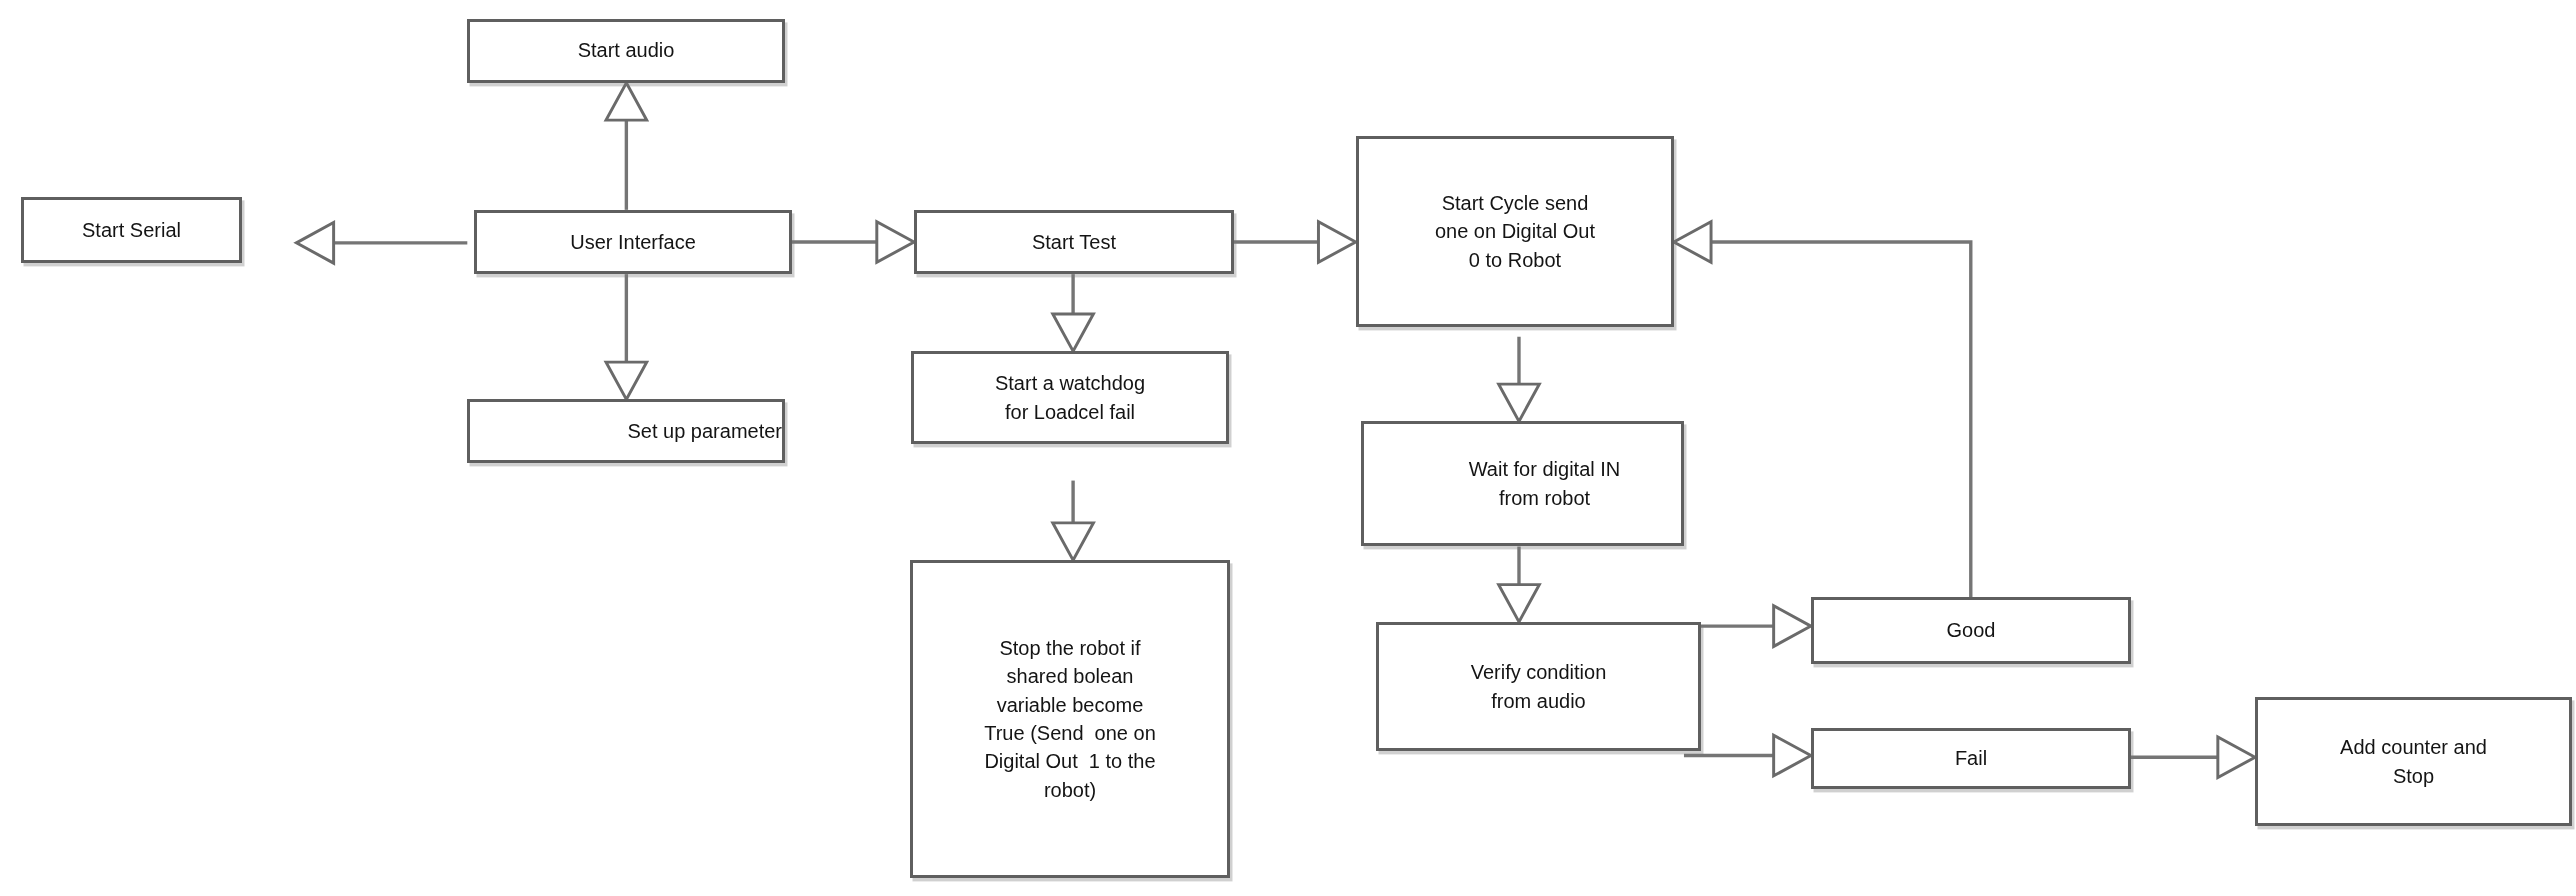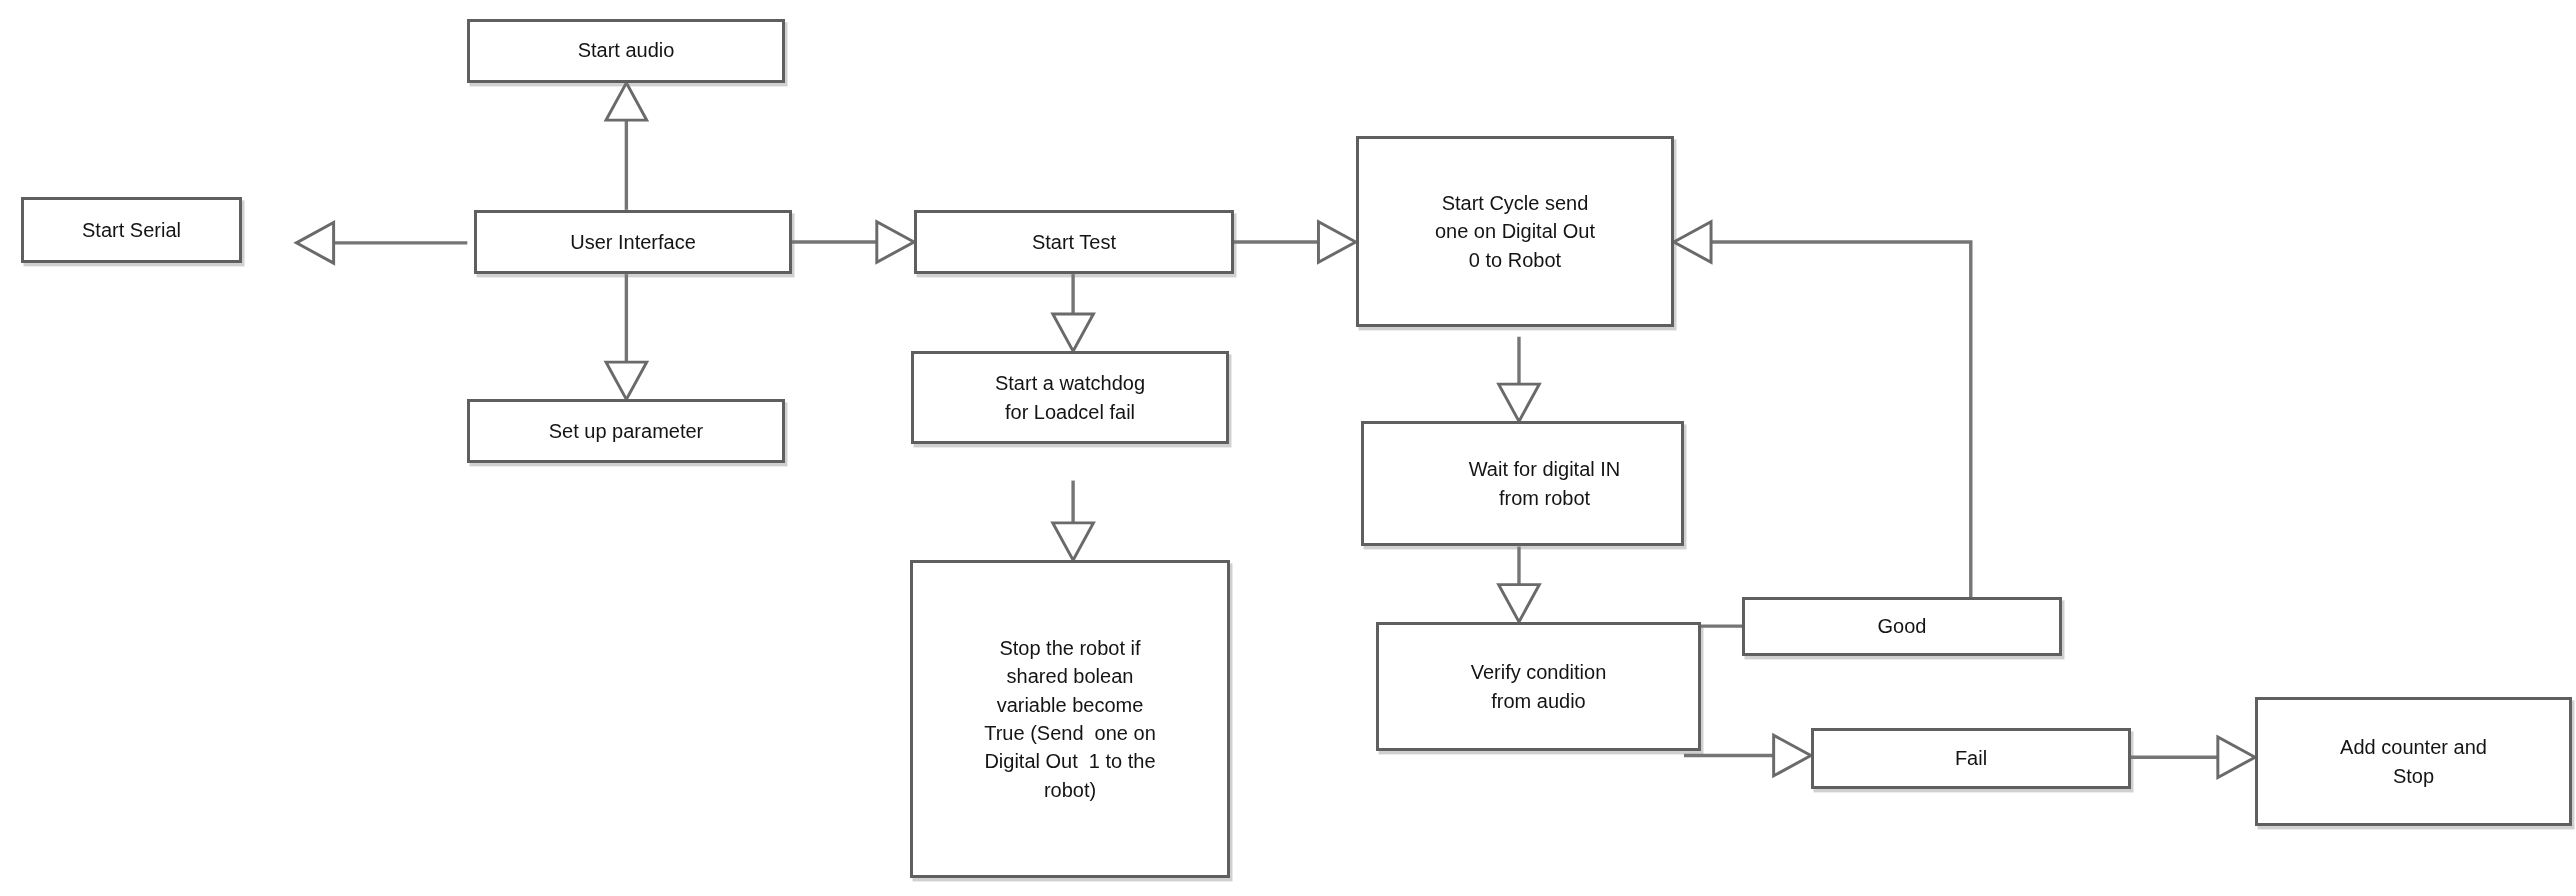--- a/index.html
+++ b/index.html
@@ -36,28 +36,28 @@
     font-size: 20px;
     line-height: 1.42;
   }
   .node .lbl {
     white-space: pre-wrap;
   }
   
   .n-start-audio      { left:  467px; top:  18.6px; width: 318px; height:  64px; }
   .n-start-serial     { left:   21px; top: 197px; width: 221px; height:  66px; }
   .n-user-interface   { left:  467px; top: 210px; width: 318px; height:  64px; margin-left: 7px; }
-  .n-set-up-parameter { left:  467px; top: 399px; width: 318px; height:  64px; }
+  .n-set-up-parameter { left:  467px; top: 399px; width: 318px; height:  64px; justify-content: flex-end; }
   .n-start-test       { left: 914px; top: 210px; width: 320px; height:  64px; }
   .n-watchdog         { left: 911px; top: 351px; width: 318px; height: 93px; }
   .n-stop-robot       { left: 910px; top: 560px; width: 320px; height: 318px; }
   .n-start-cycle      { left: 1356px; top: 136px; width: 318px; height: 191px; }
   .n-wait-digital-in  { left: 1361px; top: 421px; width: 323px; height: 125px; padding-left: 44px; }
   .n-verify-condition { left: 1359px; top: 622px; width: 325px; height: 129px; margin-left: 17px; }
-  .n-good             { left: 1742px; top: 597px; width: 320px; height:  59px; align-items: center; }
+  .n-good             { left: 1811px; top: 597px; width: 320px; height:  67px; align-items: center; }
   .n-fail             { left: 1811px; top: 728px; width: 320px; height:  61px; }
   .n-add-counter      { left: 2255px; top: 697px; width: 317px; height: 129px; }
 
   .edge-line {
     stroke: #757575;
     stroke-width: 4;
     fill: none;
   }
   .edge-head {
     fill: #ffffff;

